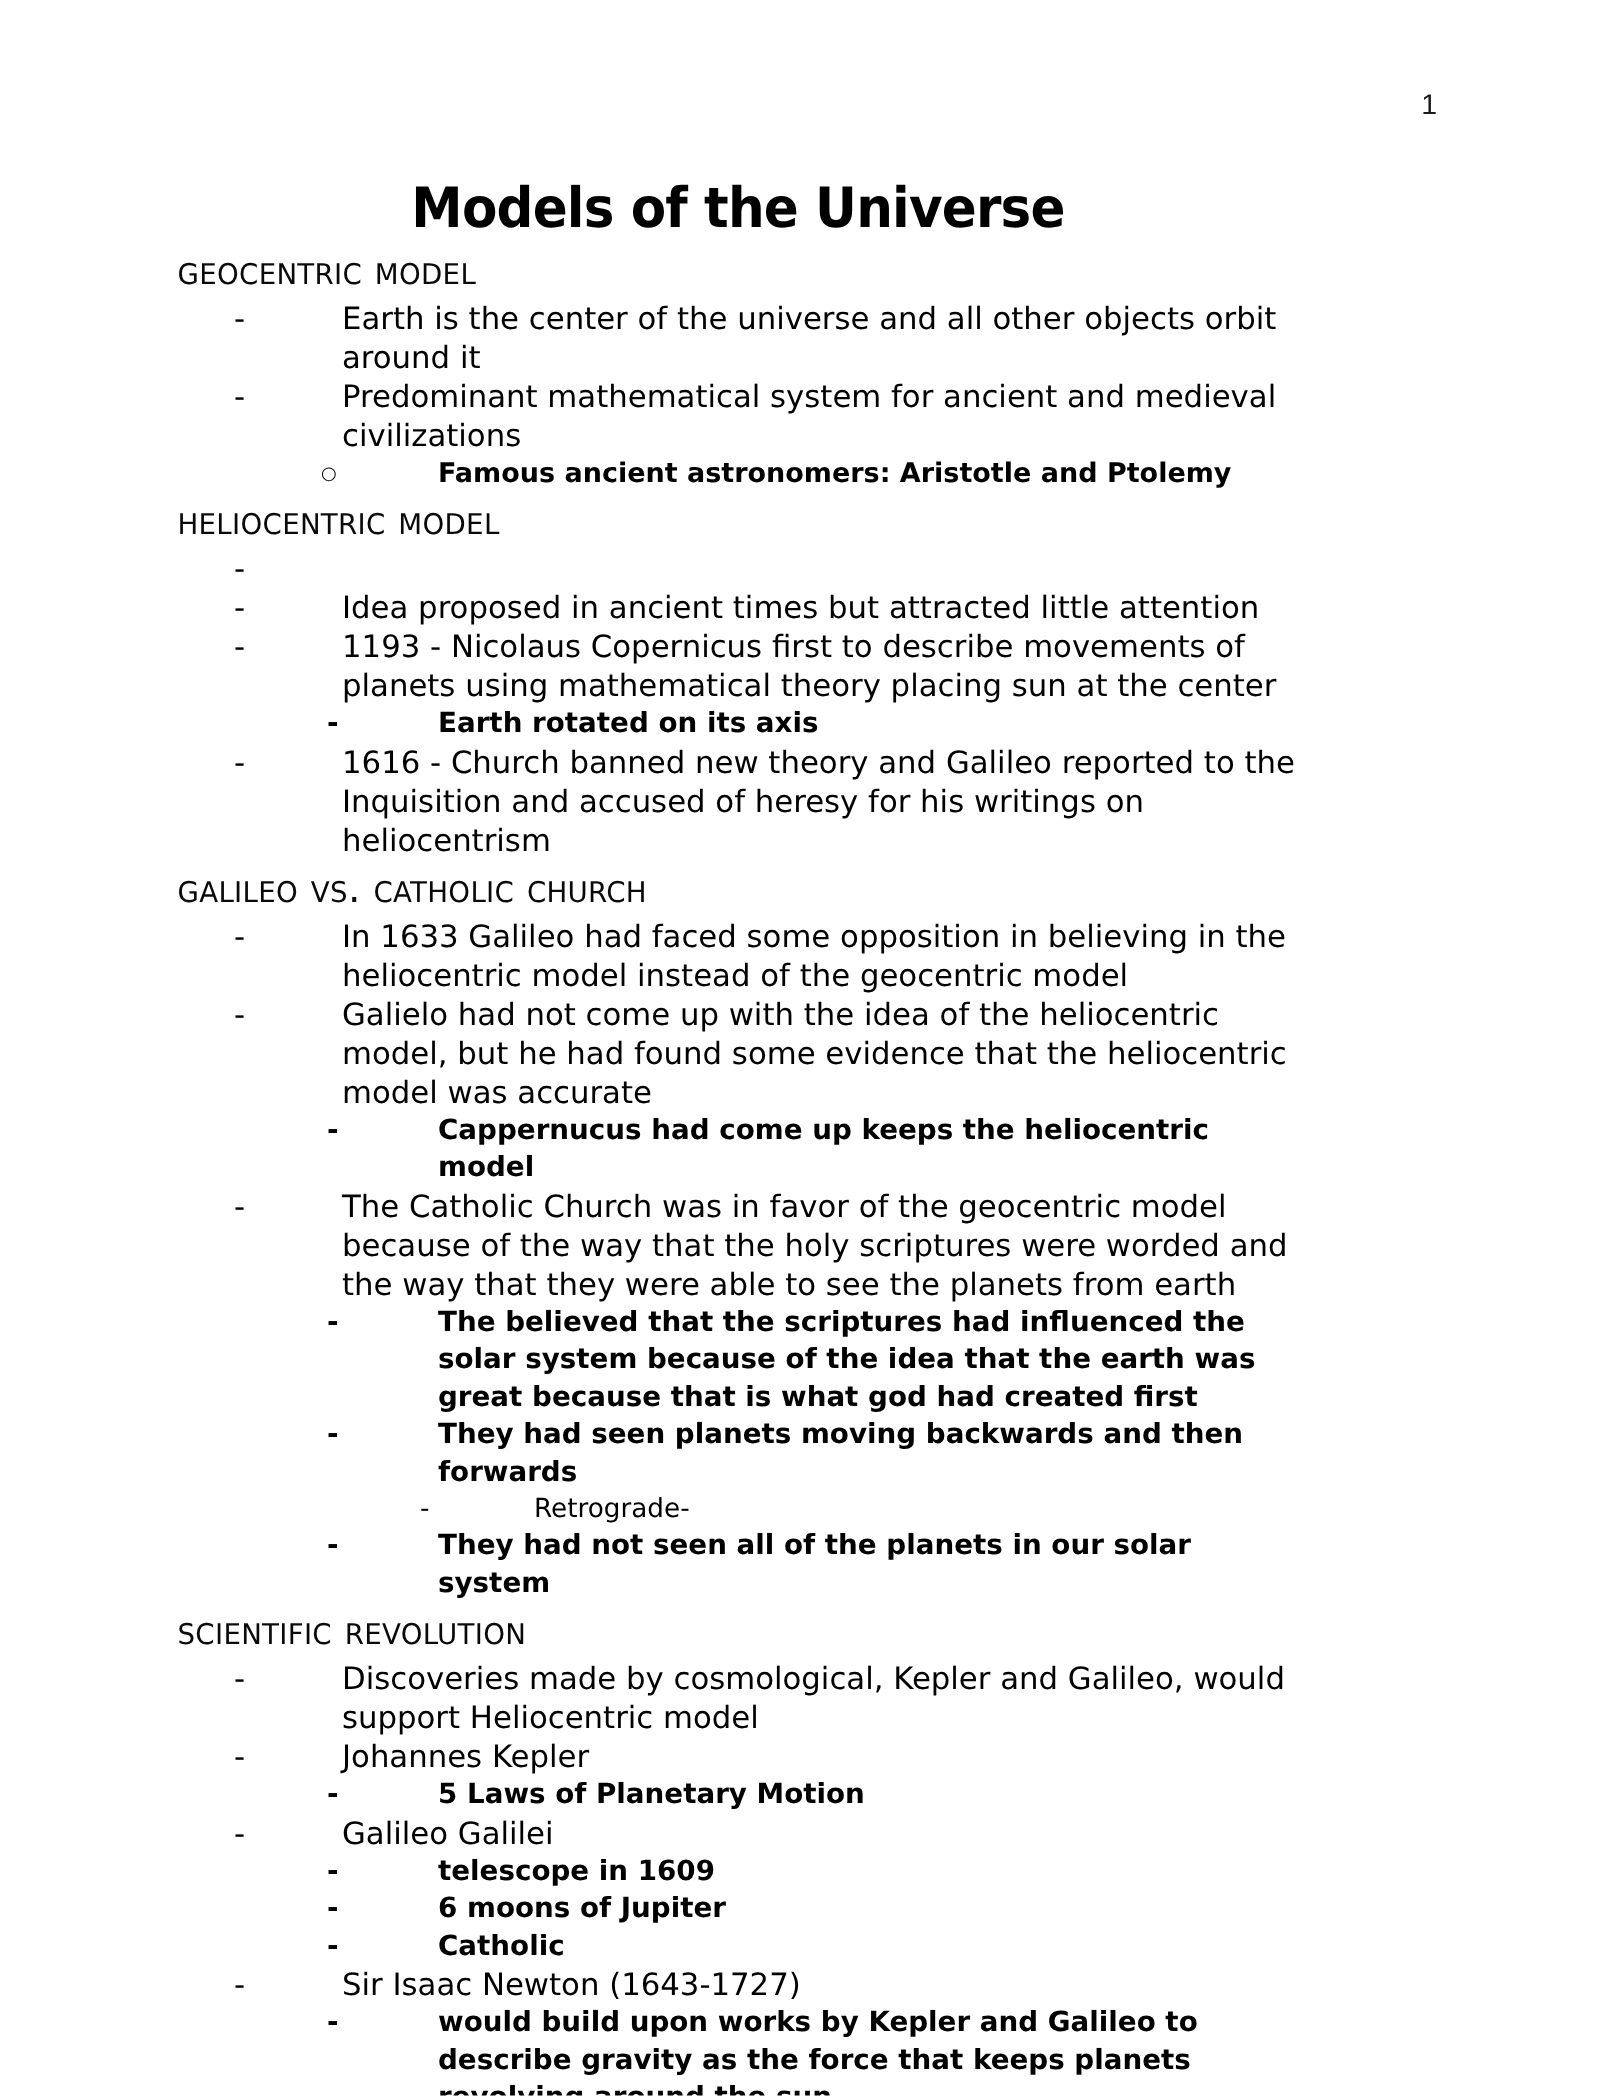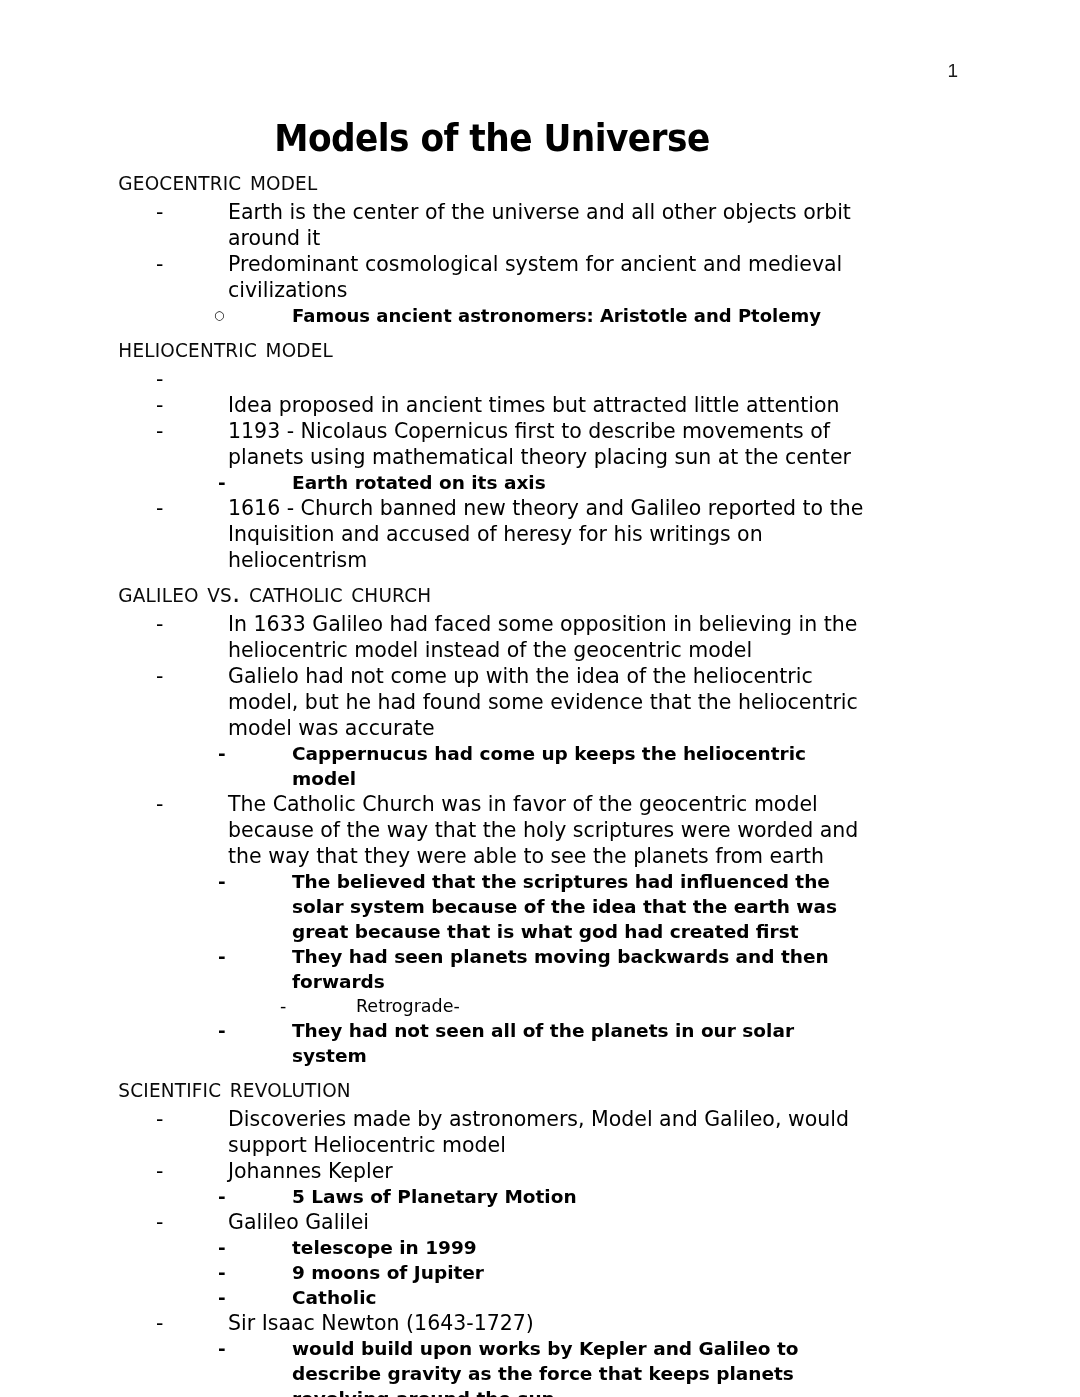--- a/index.html
+++ b/index.html
@@ -149,21 +149,21 @@
 
     <div id="sections-container">
         <div class="section-block">
           <div class="section-heading">Geocentric Model</div>
           <div class="bullet lvl1">
             <span class="marker">-</span>
             <span class="btext">Earth is the center of the universe and all other objects orbit around it</span>
           </div>
           <div class="bullet lvl1">
             <span class="marker">-</span>
-            <span class="btext">Predominant cosmological system for ancient and medieval civilizations</span>
+            <span class="btext">Predominant mathematical system for ancient and medieval civilizations</span>
           </div>
           <div class="bullet lvl2circ">
             <span class="marker">○</span>
             <span class="btext">Famous ancient astronomers: Aristotle and Ptolemy</span>
           </div>
         </div>
         <div class="section-block">
           <div class="section-heading">Heliocentric Model</div>
           <div class="bullet lvl1">
             <span class="marker">-</span>
@@ -217,41 +217,41 @@
           </div>
           <div class="bullet lvl2">
             <span class="marker">-</span>
             <span class="btext">They had not seen all of the planets in our solar system</span>
           </div>
         </div>
         <div class="section-block">
           <div class="section-heading">Scientific Revolution</div>
           <div class="bullet lvl1">
             <span class="marker">-</span>
-            <span class="btext">Discoveries made by astronomers, Model and Galileo, would support Heliocentric model</span>
+            <span class="btext">Discoveries made by cosmological, Kepler and Galileo, would support Heliocentric model</span>
           </div>
           <div class="bullet lvl1">
             <span class="marker">-</span>
             <span class="btext">Johannes Kepler</span>
           </div>
           <div class="bullet lvl2">
             <span class="marker">-</span>
             <span class="btext">5 Laws of Planetary Motion</span>
           </div>
           <div class="bullet lvl1">
             <span class="marker">-</span>
             <span class="btext">Galileo Galilei</span>
           </div>
           <div class="bullet lvl2">
             <span class="marker">-</span>
-            <span class="btext">telescope in 1999</span>
-          </div>
-          <div class="bullet lvl2">
-            <span class="marker">-</span>
-            <span class="btext">9 moons of Jupiter</span>
+            <span class="btext">telescope in 1609</span>
+          </div>
+          <div class="bullet lvl2">
+            <span class="marker">-</span>
+            <span class="btext">6 moons of Jupiter</span>
           </div>
           <div class="bullet lvl2">
             <span class="marker">-</span>
             <span class="btext">Catholic</span>
           </div>
           <div class="bullet lvl1">
             <span class="marker">-</span>
             <span class="btext">Sir Isaac Newton (1643-1727)</span>
           </div>
           <div class="bullet lvl2">

